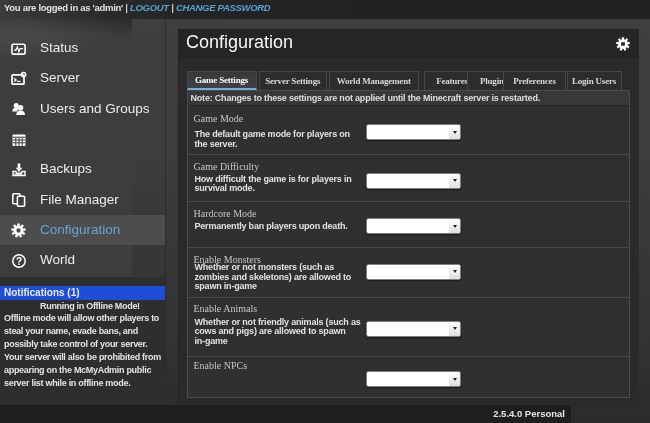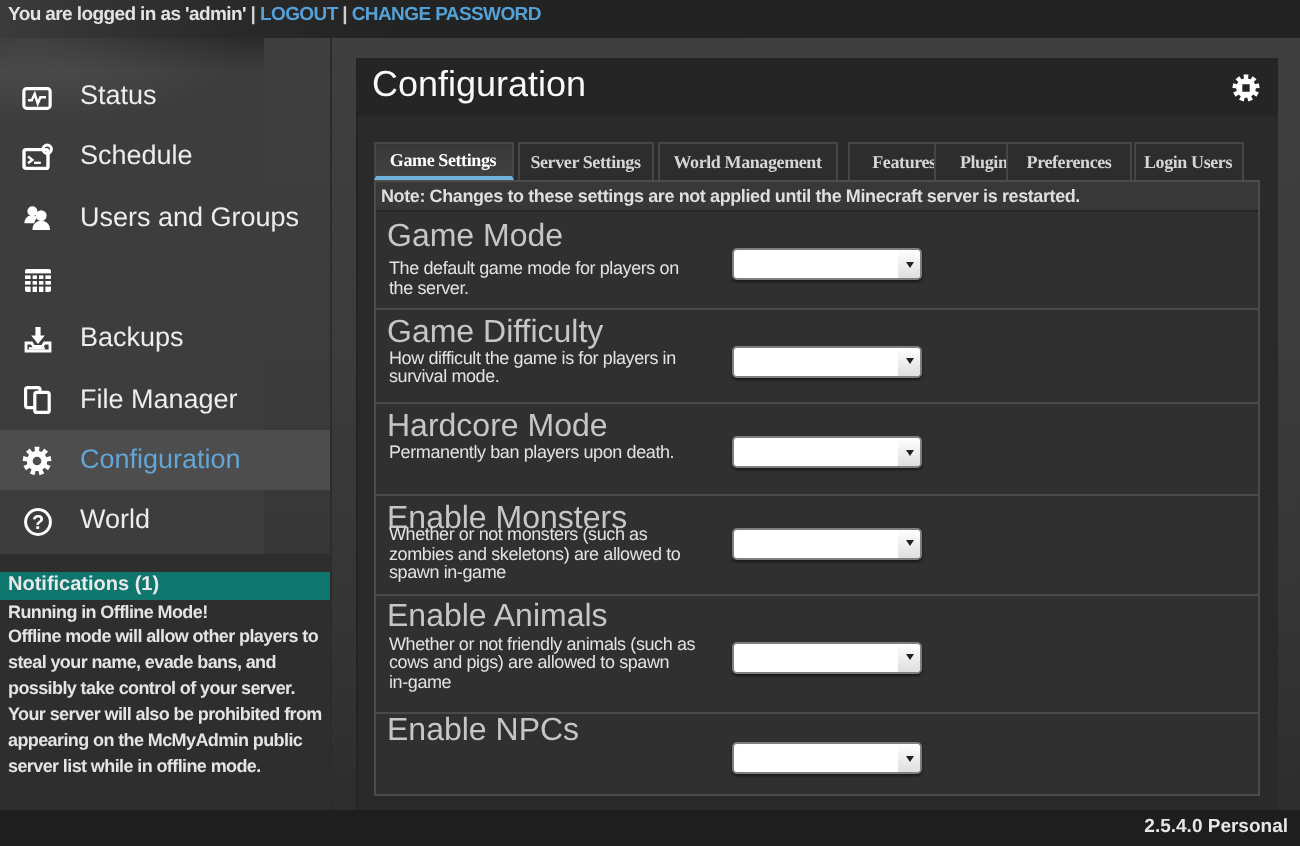--- a/index.html
+++ b/index.html
@@ -9,49 +9,49 @@
   background:linear-gradient(180deg,#3f3f3f 0%,#3c3c3c 40%,#333333 80%,#2b2b2b 100%);
   position:relative;
 }
 
 #topbar {
   position:absolute; left:0; top:0; width:650px; height:19px;
   background:linear-gradient(90deg,#3b3b3b 0px,#2a2a2a 110px,#232323 200px,#222222 100%);
   font-size:9.5px; font-weight:bold; color:#e3e3e3; line-height:16.5px;
   letter-spacing:-0.3px; padding-left:4px; white-space:nowrap;
 }
-#topbar .lnk { color:#55a1d6; }
+#topbar .lnk { color:#55a1d6;font-style:italic; }
 
 #sidebar {
   position:absolute; left:0; top:19px; width:132px; height:258px;
   background:radial-gradient(ellipse 150px 60px at 15px 0px, rgba(255,255,255,0.10), rgba(255,255,255,0) 72%), linear-gradient(180deg,#2b2b2b 0px,#3d3d3d 17px,#3d3d3d 100%);
   padding-left:34px;
 }
 .mitem { position:absolute; left:0; width:166px; height:30px; }
 .mitem .txt {
   position:absolute; left:40px; top:0; font-size:13.5px; color:#ededed; line-height:30px;
 }
 .mitem svg { position:absolute; left:10.5px; top:7.5px; }
 .mitem.active { background:#4d4d4d; }
 .mitem.active .txt { color:#63a6d6; }
 
 #notif {
   position:absolute; left:0; top:277px; width:166px; height:128px;
   background:#2e2e2e;
 }
 #notifhead {
   position:absolute; left:0; top:9px; width:166px; height:14px;
-  background:#0f766e; color:#e9e9e9; font-size:10px; font-weight:bold;
+  background:#1d4ed8; color:#e9e9e9; font-size:10px; font-weight:bold;
   line-height:14px; padding-left:4px;
 }
 #notifbody {
   position:absolute; left:4px; top:23px; width:161px;
   font-size:9px; font-weight:bold; letter-spacing:-0.3px; color:#e4e4e4; line-height:13.1px; white-space:nowrap;
 }
-#notifbody b { display:block; line-height:12px; }
+#notifbody b { display:block; line-height:12px;margin-left:36px; }
 
 #panel {
   position:absolute; left:178px; top:29px; width:461px; height:377px;
   background:#2a2a2a; border-left:1px solid #232323;
 }
 #phead {
   position:absolute; left:0; top:0; width:460px; height:29px; background:#252525;
 }
 #ptitle {
   position:absolute; left:7px; top:-1px; font-size:18px; color:#f8f8f8; line-height:28px;
@@ -73,39 +73,39 @@
 #cbox {
   position:absolute; left:8px; top:60.5px; width:443px; height:308px;
   background:#303030; border:1px solid #4c4c4c; overflow:hidden;
 }
 #notebar {
   position:absolute; left:0; top:0; width:441px; height:15px;
   background:#383838; border-bottom:1px solid #262626;
   font-size:9px; letter-spacing:-0.2px; font-weight:bold; color:#dfdfdf; line-height:15px; padding-left:2.5px;
 }
 .divider { position:absolute; left:0; width:441px; height:1px; background:#494949; }
-.shead { position:absolute; left:5.5px; font-size:16px; color:#c6c6c6; line-height:12px; }
-.sdesc { position:absolute; left:6.5px; font-size:9px; letter-spacing:-0.2px; font-weight:normal; color:#e2e2e2; line-height:9.6px; }
+.shead { position:absolute; left:5.5px; font-size:10px; color:#c6c6c6; line-height:12px;font-family:Liberation Serif, serif; }
+.sdesc { position:absolute; left:6.5px; font-size:9px; letter-spacing:-0.2px; font-weight:bold; color:#e2e2e2; line-height:9.6px; }
 .dd {
   position:absolute; left:178px; width:95px; height:16px;
   background:#ffffff; border:1px solid #7f7f7f; border-radius:2.5px;
   box-shadow:0 1px 1.5px rgba(0,0,0,0.5);
 }
 .dd:after {
   content:""; position:absolute; right:3.5px; top:5.5px;
   border-left:2.6px solid transparent; border-right:2.6px solid transparent;
   border-top:3.6px solid #222;
 }
 .dd:before {
   content:""; position:absolute; right:0; top:0; width:11px; height:14px;
   background:linear-gradient(180deg,#ffffff,#dedede); border-radius:0 2px 2px 0;
 }
 
 #bottombar {
-  position:absolute; left:0; top:405px; width:650px; height:18px;
+  position:absolute; left:0; top:405px; width:571px; height:18px;
   background:#1e1e1e; font-size:9.5px; font-weight:bold; color:#e6e6e6;
   line-height:17px; text-align:right; padding-right:6px;
 }
 </style>
 </head>
 <body>
 <div id="topbar">You are logged in as 'admin' <span style="color:#cfcfcf">|</span> <span class="lnk">LOGOUT</span> <span style="color:#cfcfcf">|</span> <span class="lnk">CHANGE PASSWORD</span></div>
 
 <div id="sidebar">
   <div class="mitem" style="top:14px">
@@ -115,21 +115,21 @@
       </svg>
     <div class="txt">Status</div>
   </div>
   <div class="mitem" style="top:44.3px">
     <svg width="16" height="16" viewBox="0 0 16 16">
         <rect x="1" y="3.8" width="12" height="9.4" rx="1" fill="none" stroke="#fff" stroke-width="1.7"></rect>
         <circle cx="12.6" cy="3.6" r="2.1" fill="none" stroke="#fff" stroke-width="1.5"></circle>
         <path d="M3 7.2 L5.2 9 L3 10.6" fill="none" stroke="#fff" stroke-width="1.2"></path>
         <rect x="6" y="9.8" width="3.4" height="1.2" fill="#fff"></rect>
       </svg>
-    <div class="txt">Schedule</div>
+    <div class="txt">Server</div>
   </div>
   <div class="mitem" style="top:74.7px">
     <svg width="16" height="16" viewBox="0 0 16 16">
         <circle cx="5.2" cy="4.6" r="2.5" fill="#fff"></circle>
         <path d="M1.2 10.6 C1.2 7.8 3.2 6.6 5.2 6.6 C6.2 6.6 7 6.9 7.6 7.4 L6 10.6 Z" fill="#fff"></path>
         <circle cx="9.6" cy="6.8" r="2.7" fill="#fff"></circle>
         <path d="M5.2 14 C5.2 10.8 7.4 9.4 9.6 9.4 C11.8 9.4 14 10.8 14 14 Z" fill="#fff"></path>
       </svg>
     <div class="txt">Users and Groups</div>
   </div>

